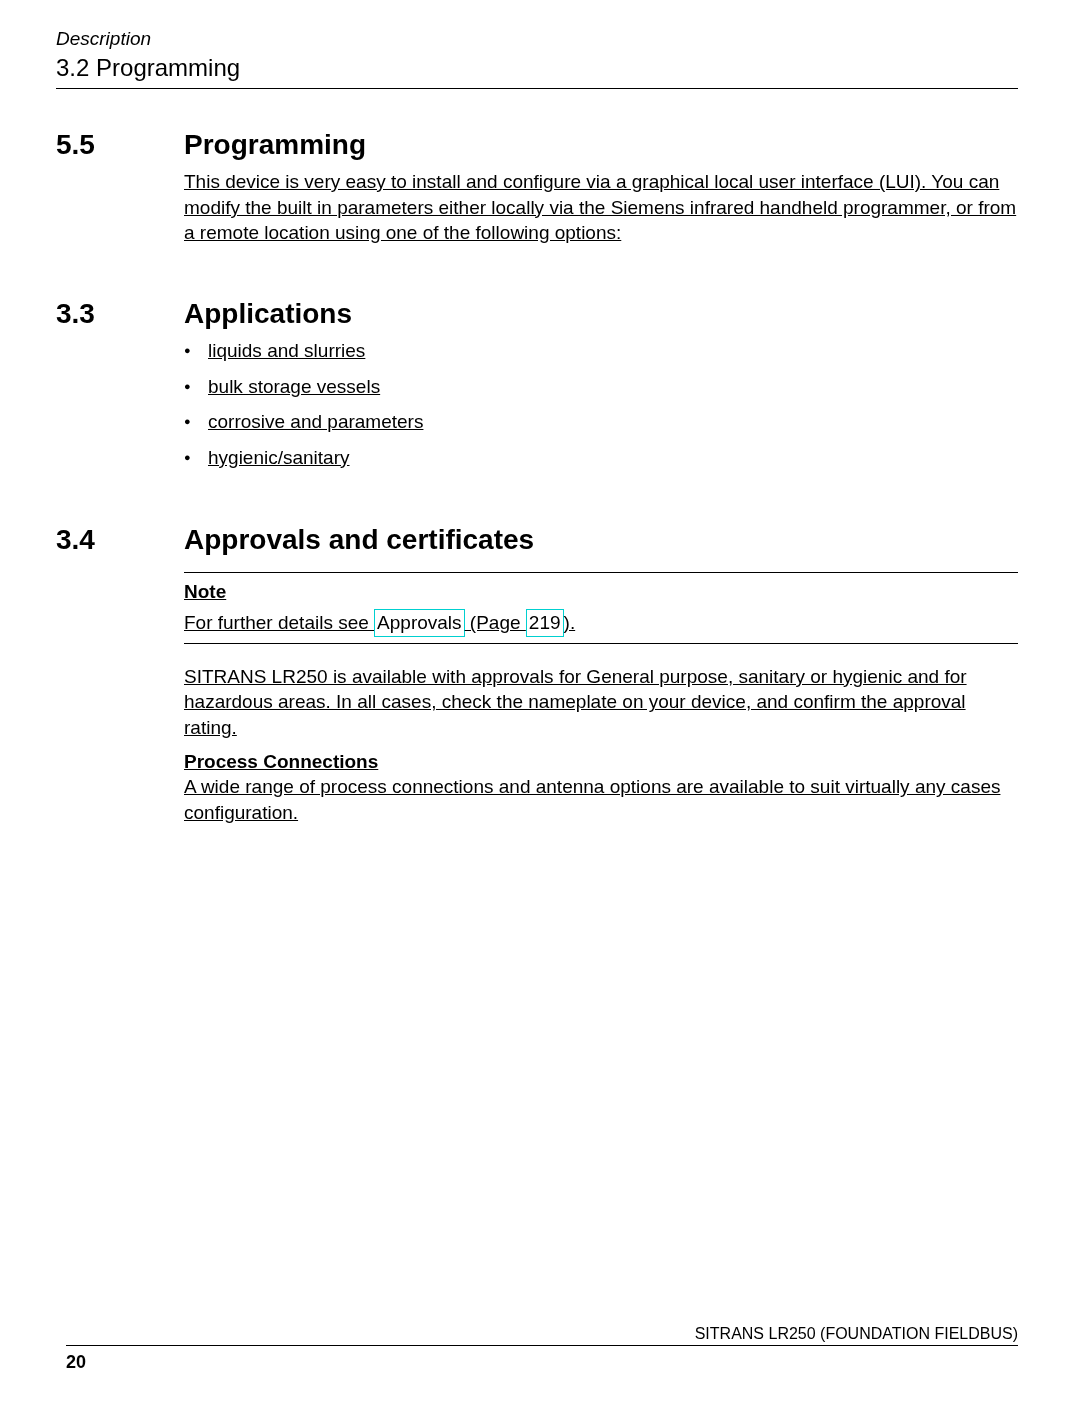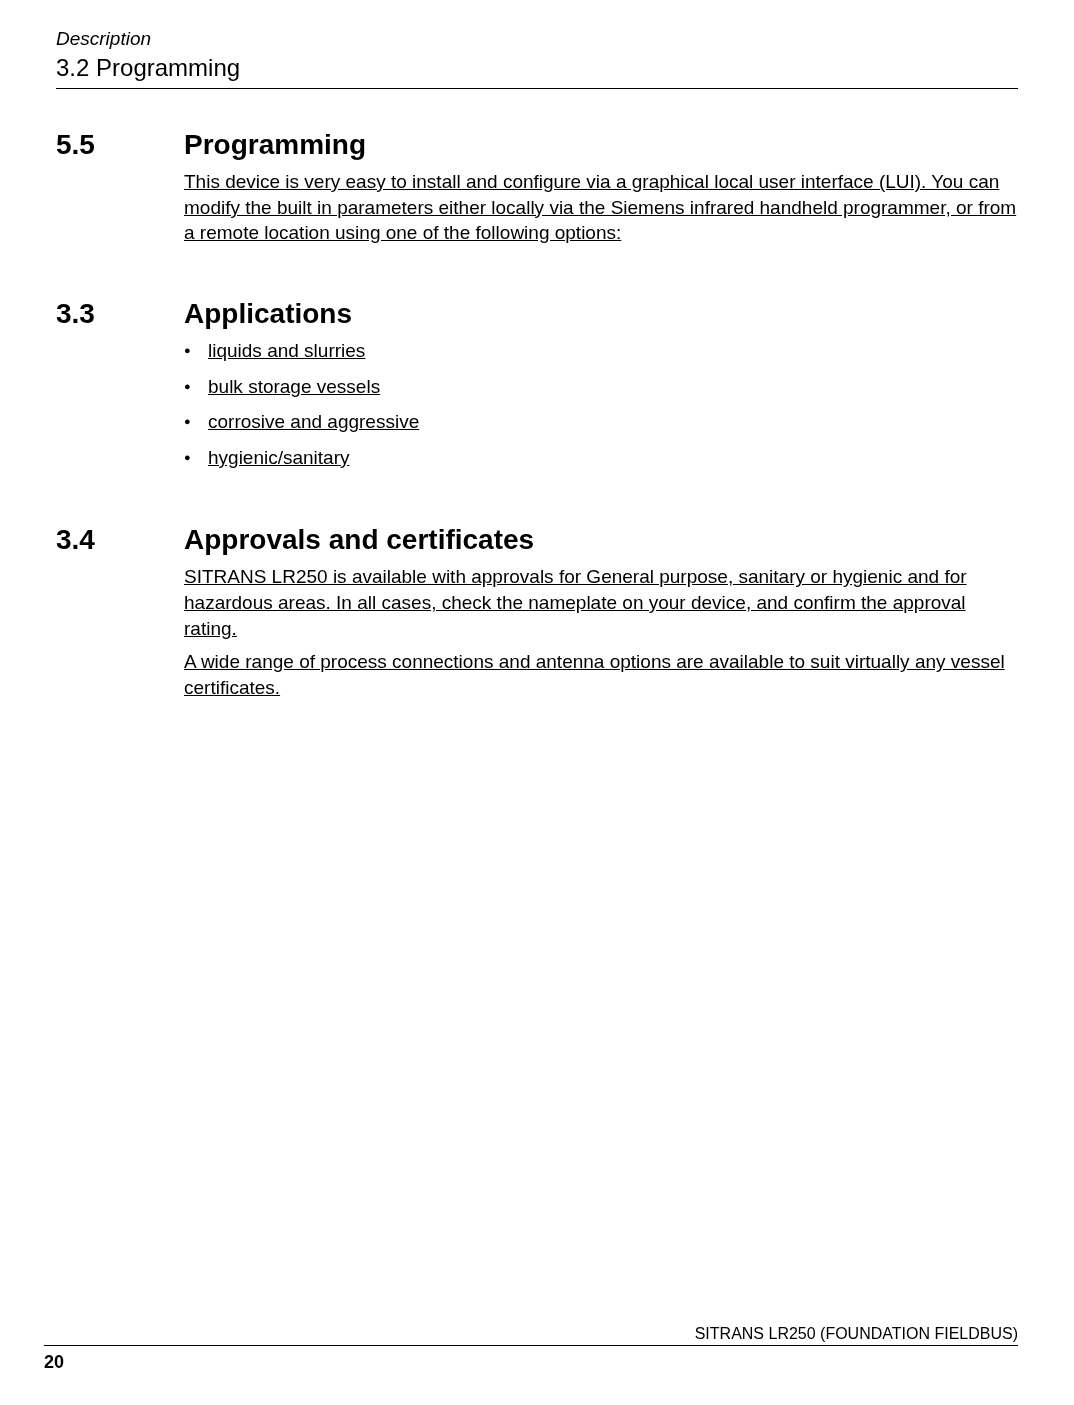--- a/index.html
+++ b/index.html
@@ -91,21 +91,21 @@
       display: inline-block;
     }
     .subhead {
       font-weight: bold;
       font-size: 19px;
       margin-top: 8px;
     }
     .footer {
       position: absolute;
       bottom: 32px;
-      left: 44px;
+      left: 66px;
       right: 56px;
       margin-top: 9px;
     }
     .footer-rule {
       border: none;
       border-top: 1px solid #000;
       margin-bottom: 6px;
     }
     .footer-row {
       display: flex;
@@ -134,34 +134,43 @@
 <div class="spacer"></div>
 
 <div class="section-block">
   <div class="section-num">3.3</div>
   <div class="section-title">Applications</div>
 </div>
 <div class="content">
   <ul>
     <li>liquids and slurries</li>
     <li>bulk storage vessels</li>
-    <li>corrosive and aggressive</li>
+    <li>corrosive and parameters</li>
     <li>hygienic/sanitary</li>
   </ul>
 </div>
 
 <div class="spacer"></div>
 
 <div class="section-block">
   <div class="section-num">3.4</div>
   <div class="section-title">Approvals and certificates</div>
 </div>
 <div class="content">
+  <div class="note-box">
+    <hr class="note-rule">
+    <div class="note-label">Note</div>
+    <div class="note-text">
+      <span>For further details see </span><span class="link-box">Approvals</span><span> (Page </span><span class="link-box">219</span><span>).</span>
+    </div>
+    <hr class="note-rule">
+  </div>
   <p>SITRANS LR250 is available with approvals for General purpose, sanitary or hygienic and for hazardous areas. In all cases, check the nameplate on your device, and confirm the approval rating.</p>
-  <p>A wide range of process connections and antenna options are available to suit virtually any vessel certificates.</p>
+  <div class="subhead">Process Connections</div>
+  <p>A wide range of process connections and antenna options are available to suit virtually any cases configuration.</p>
 </div>
 
 <div class="footer">
   <div class="footer-right" style="margin-bottom:2px;">
     <div>SITRANS LR250 (FOUNDATION FIELDBUS)</div>
   </div>
   <hr class="footer-rule">
   <div class="footer-row">
     <div class="footer-page">20</div>
   </div>

